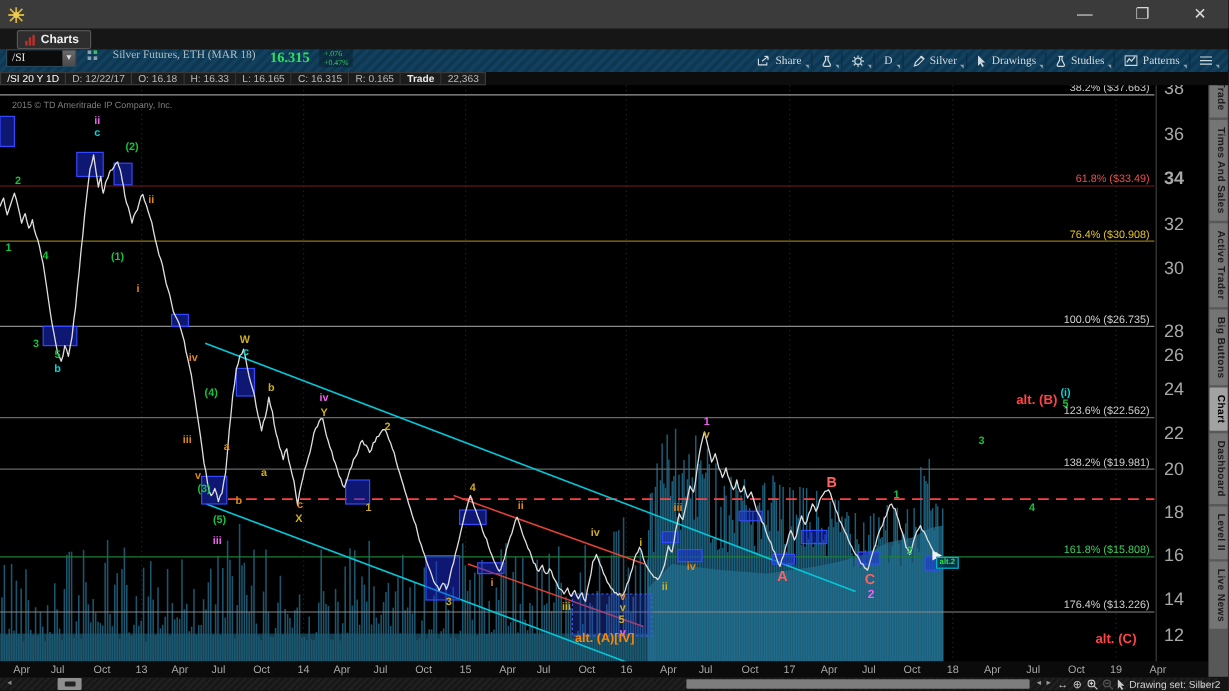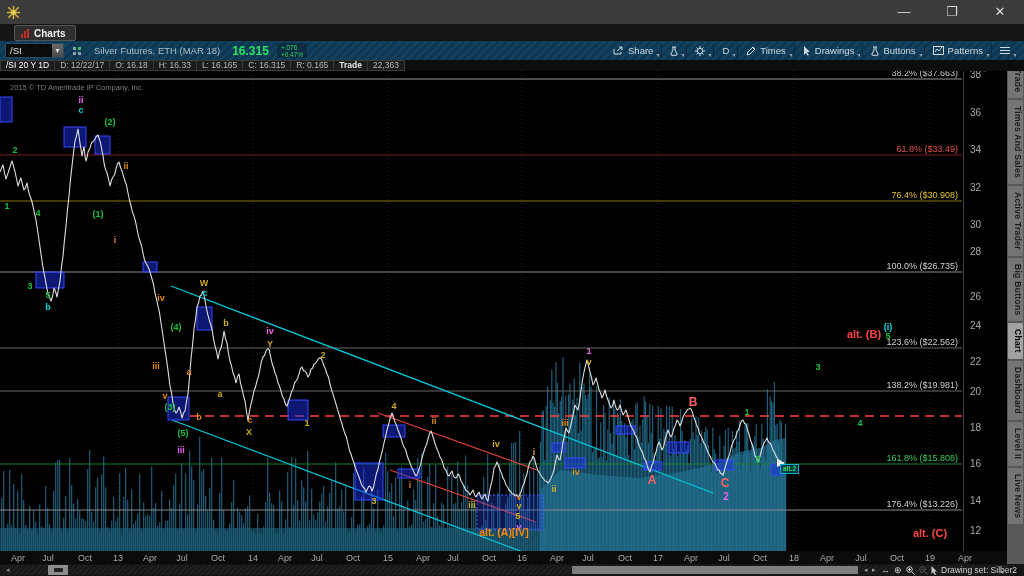--- a/index.html
+++ b/index.html
@@ -12,21 +12,21 @@
   .win-btns{margin-left:auto;display:flex;height:24px;}
   .win-btn{width:48px;height:24px;color:#d8d8d8;text-align:center;line-height:23px;font-size:13px;}
   
   .tabrow{position:absolute;top:24px;left:0;width:1024px;height:17px;background:#161616;z-index:30;}
   .charts-tab{position:absolute;left:14px;top:1px;height:14px;background:#2e2e2e;border:1px solid #555;border-radius:2px;display:flex;align-items:center;padding:0 9px 0 6px;gap:5px;}
   .charts-tab-label{color:#f0f0f0;font-size:10px;font-weight:bold;}
   .bars-icon{display:flex;align-items:flex-end;gap:1px;height:9px;}
   .bars-icon i{display:block;width:2px;background:#c03028;}
   
   .toolbar{position:absolute;top:41px;left:0;width:1024px;height:19px;z-index:30;
-    background:repeating-linear-gradient(135deg,#12415f 0 3px,#0e3852 3px 6px);display:flex;align-items:center;}
+    background:repeating-linear-gradient(135deg,#12415f 0 3px,#0e3852 3px 6px);display:flex;align-items:flex-start;font-family:Liberation Serif, serif;}
   .sym-field{position:relative;margin-left:5px;width:57px;height:13px;background:#0b0b0b;border:1px solid #2a4a60;display:flex;align-items:center;flex:none;}
   .sym-value{color:#e8e8e8;font-size:9.5px;padding-left:4px;flex:1;}
   .sym-caret{width:11px;height:13px;background:linear-gradient(#6a6a6a,#4a4a4a);color:#ddd;font-size:7px;line-height:13px;text-align:center;flex:none;}
   .link-icon{margin-left:8px;flex:none;}
   .instrument{color:#aebdc6;font-size:9.5px;margin-left:12px;white-space:nowrap;}
   .last-price{color:#2ee05e;font-size:12px;font-weight:bold;margin-left:12px;}
   .chg-box{margin-left:8px;display:flex;flex-direction:column;justify-content:center;background:rgba(0,0,0,.25);padding:0 4px;height:15px;border-radius:1px;}
   .chg-box span{color:#2ecc5e;font-size:6.5px;line-height:7px;white-space:nowrap;}
   .tb-right{margin-left:auto;display:flex;align-items:center;height:19px;margin-right:6px;}
   .tb-btn{position:relative;display:flex;align-items:center;gap:4px;color:#cfd9e0;font-size:9.5px;padding:0 8px;height:19px;white-space:nowrap;}
@@ -38,21 +38,21 @@
   .ch-cell.first{border-left:1px solid #3a3a3a;color:#fff;font-weight:normal;}
   .ch-cell.bold{color:#e8e8e8;font-weight:bold;}
   
   #chart-svg{position:absolute;top:0;left:0;z-index:1;}
   .copyright{position:absolute;left:10px;top:83px;color:#7d7d7d;font-size:7.5px;z-index:2;}
   .wave-label{position:absolute;transform:translate(-50%,-50%);font-weight:bold;font-size:9px;z-index:3;white-space:nowrap;pointer-events:none;}
   .alt-label{position:absolute;transform:translate(-50%,-50%);font-weight:bold;z-index:3;white-space:nowrap;}
   .alt2-tag{position:absolute;left:780px;top:464px;border:1px solid #00b4cc;background:rgba(0,62,84,.85);color:#35e055;font-size:6.5px;font-weight:bold;line-height:8px;padding:0 2px;z-index:4;}
   
   .axis-sep{position:absolute;left:963px;top:71px;width:1px;height:481px;background:#3c3c3c;z-index:2;}
-  .price-tick{position:absolute;left:970px;color:#a8a8a8;font-size:10px;transform:translateY(-50%);z-index:2;}
+  .price-tick{position:absolute;left:970px;color:#a8a8a8;font-size:15px;transform:translateY(-50%);z-index:2;}
   .axis-scale-icon{position:absolute;left:983px;top:63px;color:#9a9a9a;font-size:9px;z-index:2;}
   .time-axis{position:absolute;top:551px;left:0;width:1007px;height:13px;background:#0b0b0b;z-index:20;}
   .time-tick{position:absolute;top:2px;color:#a8a8a8;font-size:9px;transform:translateX(-50%);}
   
   .statusbar{position:absolute;top:564px;left:0;width:1024px;height:12px;background:#141414;z-index:30;}
   .sb-track{position:absolute;left:0;top:1px;width:1015px;height:10px;
     background:repeating-linear-gradient(135deg,#1f1f1f 0 2px,#171717 2px 4px);}
   .sb-collapse{position:absolute;left:48px;top:1px;width:20px;height:10px;background:#8e8e8e;border-radius:1px;display:flex;align-items:center;justify-content:center;}
   .sb-collapse i{display:block;width:9px;height:4px;background:#222;border-radius:1px;}
   .sb-thumb{position:absolute;left:572px;top:2px;width:286px;height:8px;background:#7d7d7d;border-radius:1px;}
@@ -716,36 +716,36 @@
         <div class="tb-sep"></div>
       <div class="tb-btn">
           <span>D</span>
         </div>
         <div class="tb-sep"></div>
       <div class="tb-btn">
         <svg width="10" height="10" viewBox="0 0 10 10">
             <path d="M1 9l3-1 5-5-2-2-5 5z" fill="none" stroke="#cfd9e0"></path>
             <path d="M6 1l2 2" stroke="#cfd9e0"></path>
           </svg>
-        <span>Times</span>
+        <span>Silver</span>
       </div>
         <div class="tb-sep"></div>
       <div class="tb-btn">
         <svg width="8" height="10" viewBox="0 0 8 10">
             <path d="M1 0l6 6H4l2 3-1.5.8L3 7 1 9z" fill="#cfd9e0"></path>
           </svg>
         <span>Drawings</span>
       </div>
         <div class="tb-sep"></div>
       <div class="tb-btn">
         <svg width="8" height="10" viewBox="0 0 8 10">
             <path d="M3 1v3L1 8a1 1 0 0 0 1 1.3h4A1 1 0 0 0 7 8L5 4V1" fill="none" stroke="#cfd9e0"></path>
             <line x1="2" y1="1" x2="6" y2="1" stroke="#cfd9e0"></line>
           </svg>
-        <span>Buttons</span>
+        <span>Studies</span>
       </div>
         <div class="tb-sep"></div>
       <div class="tb-btn">
         <svg width="11" height="9" viewBox="0 0 11 9">
             <rect x="0.5" y="0.5" width="10" height="8" fill="none" stroke="#cfd9e0"></rect>
             <path d="M2 6l2-3 2 2 3-4" fill="none" stroke="#cfd9e0"></path>
           </svg>
         <span>Patterns</span>
       </div>
         <div class="tb-sep"></div>
@@ -769,24 +769,24 @@
       <div class="ch-cell">L: 16.165</div>
       <div class="ch-cell">C: 16.315</div>
       <div class="ch-cell">R: 0.165</div>
       <div class="ch-cell bold">Trade</div>
       <div class="ch-cell">22,363</div>
     </div>
 
   <div id="price-axis">
       <div class="price-tick" style="top: 74px;">38</div>
       <div class="price-tick" style="top: 112px;">36</div>
-      <div class="price-tick" style="top: 149px;">34</div>
+      <div class="price-tick" style="top: 149px; font-weight: bold;">34</div>
       <div class="price-tick" style="top: 187px;">32</div>
       <div class="price-tick" style="top: 224px;">30</div>
-      <div class="price-tick" style="top: 251px;">28</div>
+      <div class="price-tick" style="top: 276px;">28</div>
       <div class="price-tick" style="top: 296px;">26</div>
       <div class="price-tick" style="top: 325px;">24</div>
       <div class="price-tick" style="top: 361px;">22</div>
       <div class="price-tick" style="top: 391px;">20</div>
       <div class="price-tick" style="top: 427px;">18</div>
       <div class="price-tick" style="top: 463px;">16</div>
       <div class="price-tick" style="top: 500px;">14</div>
       <div class="price-tick" style="top: 530px;">12</div>
     </div>
   <div class="time-axis" id="time-axis">

